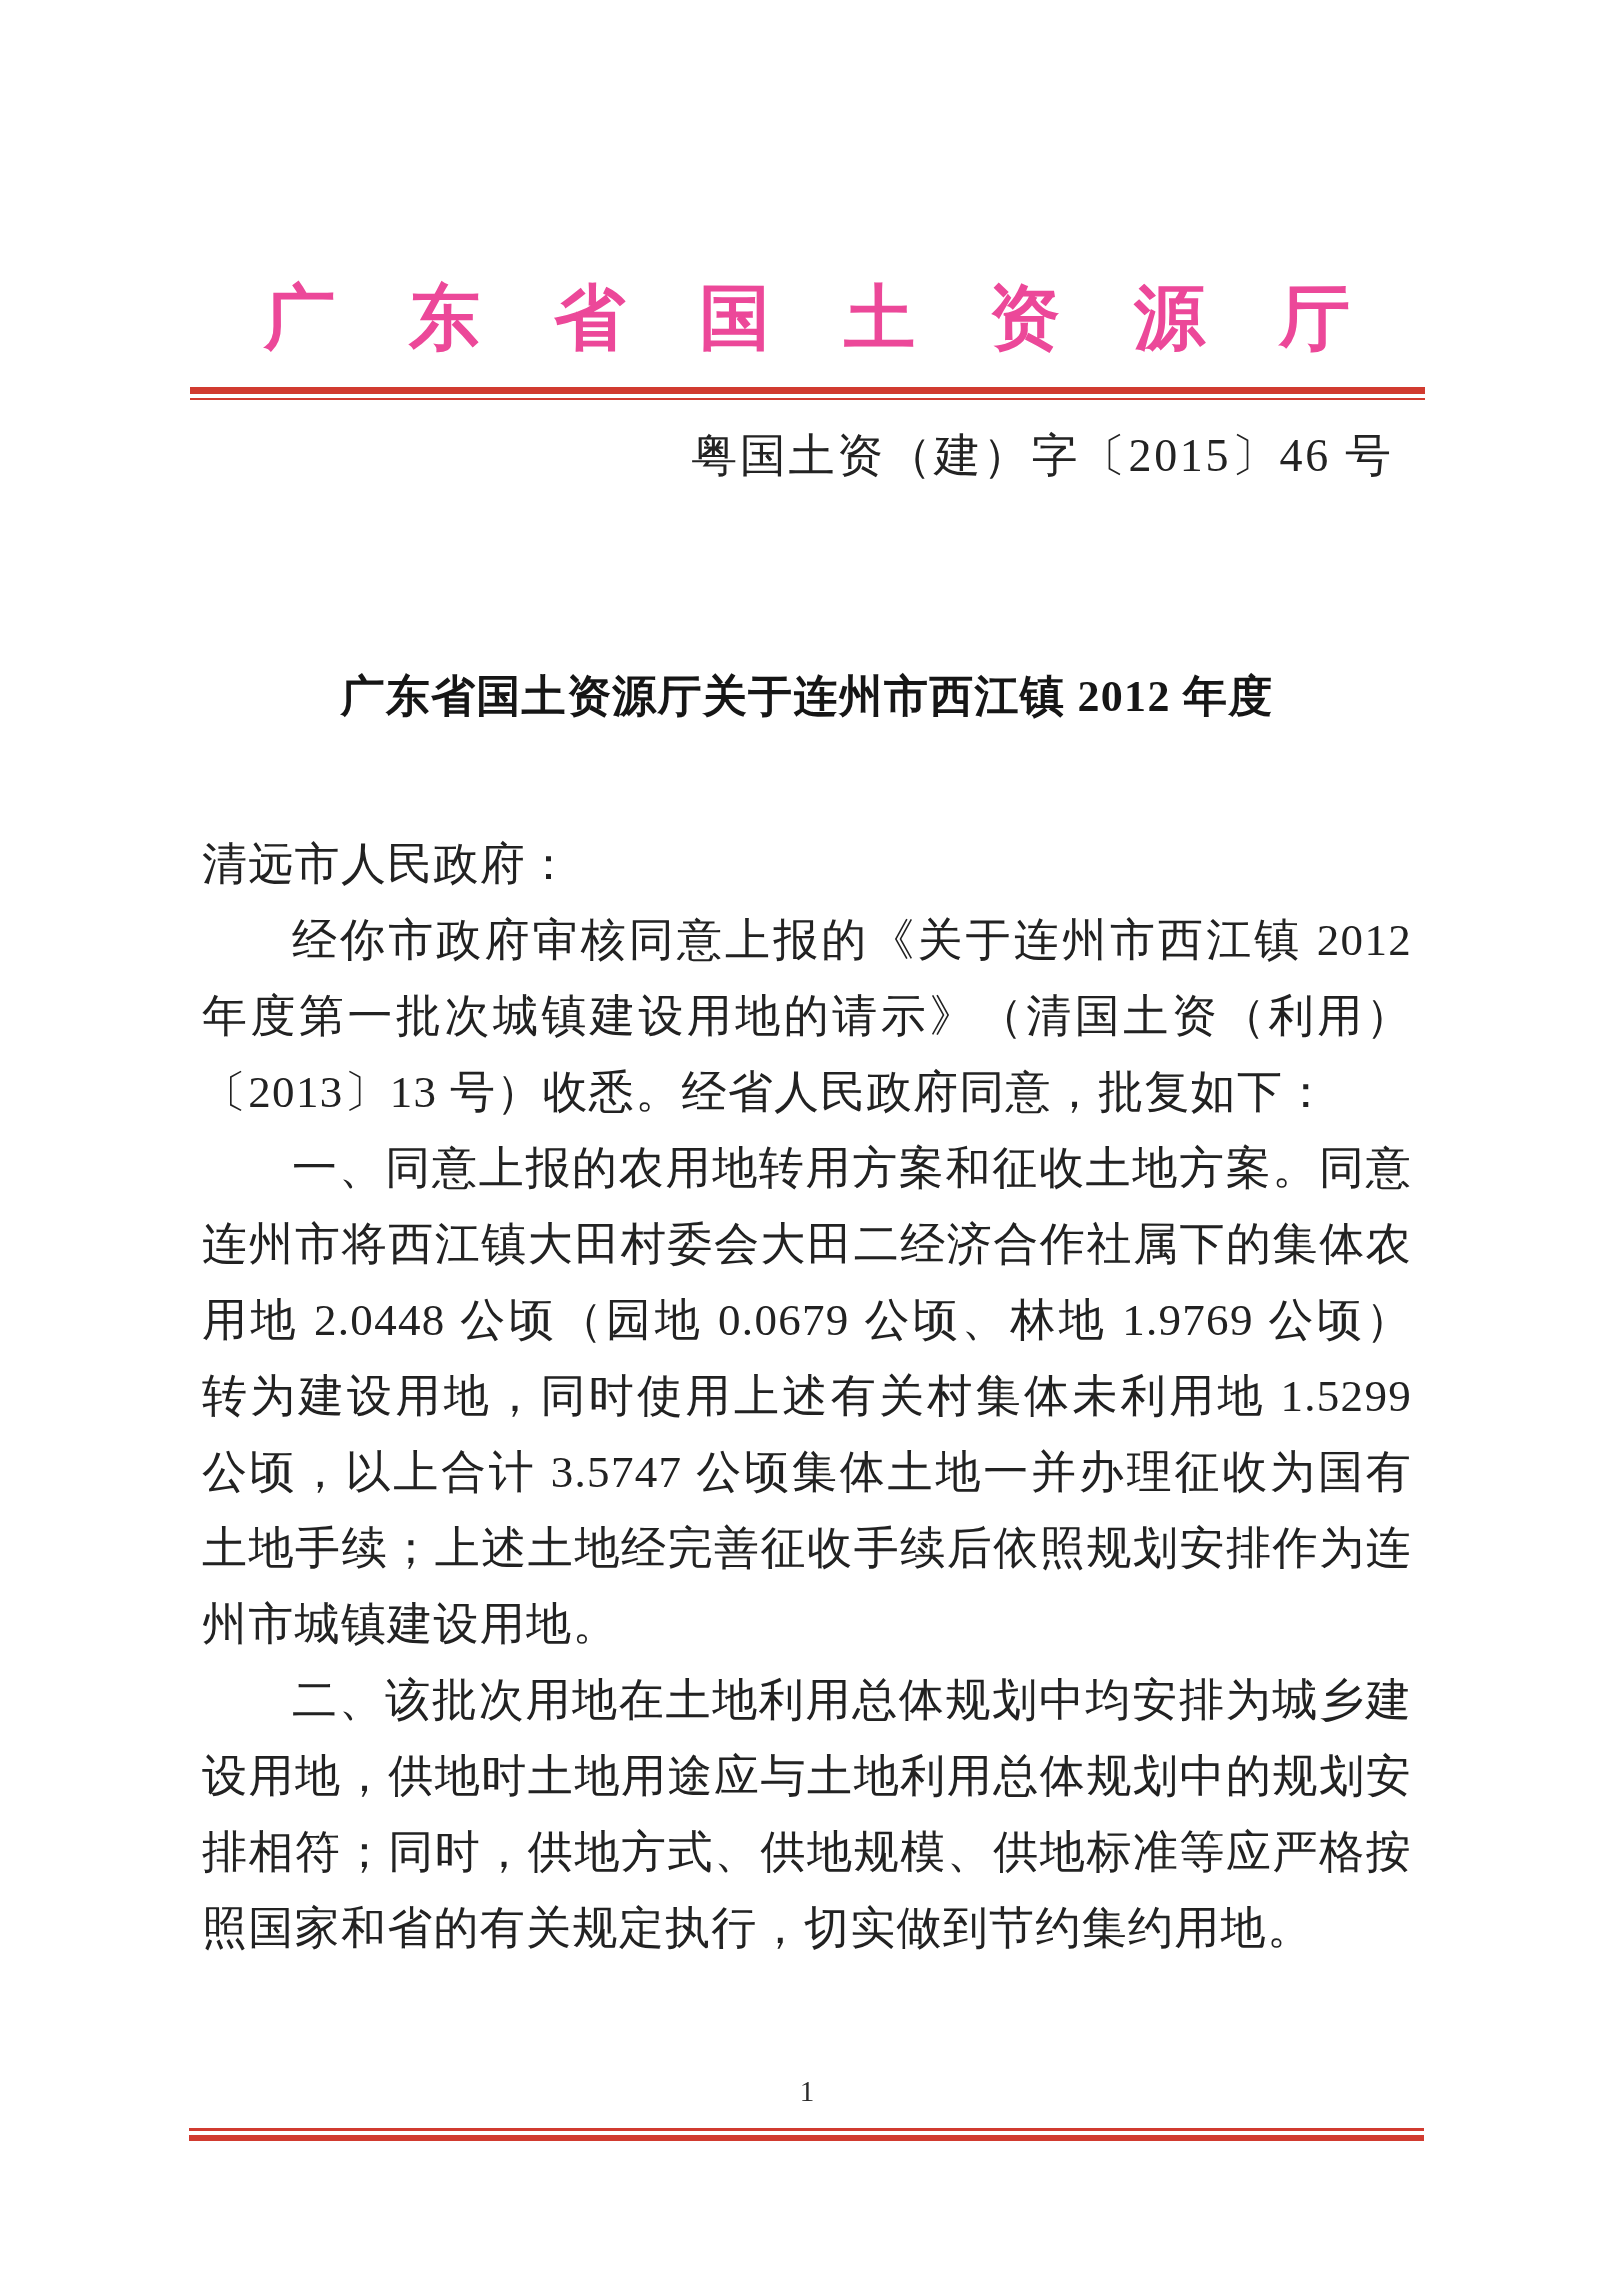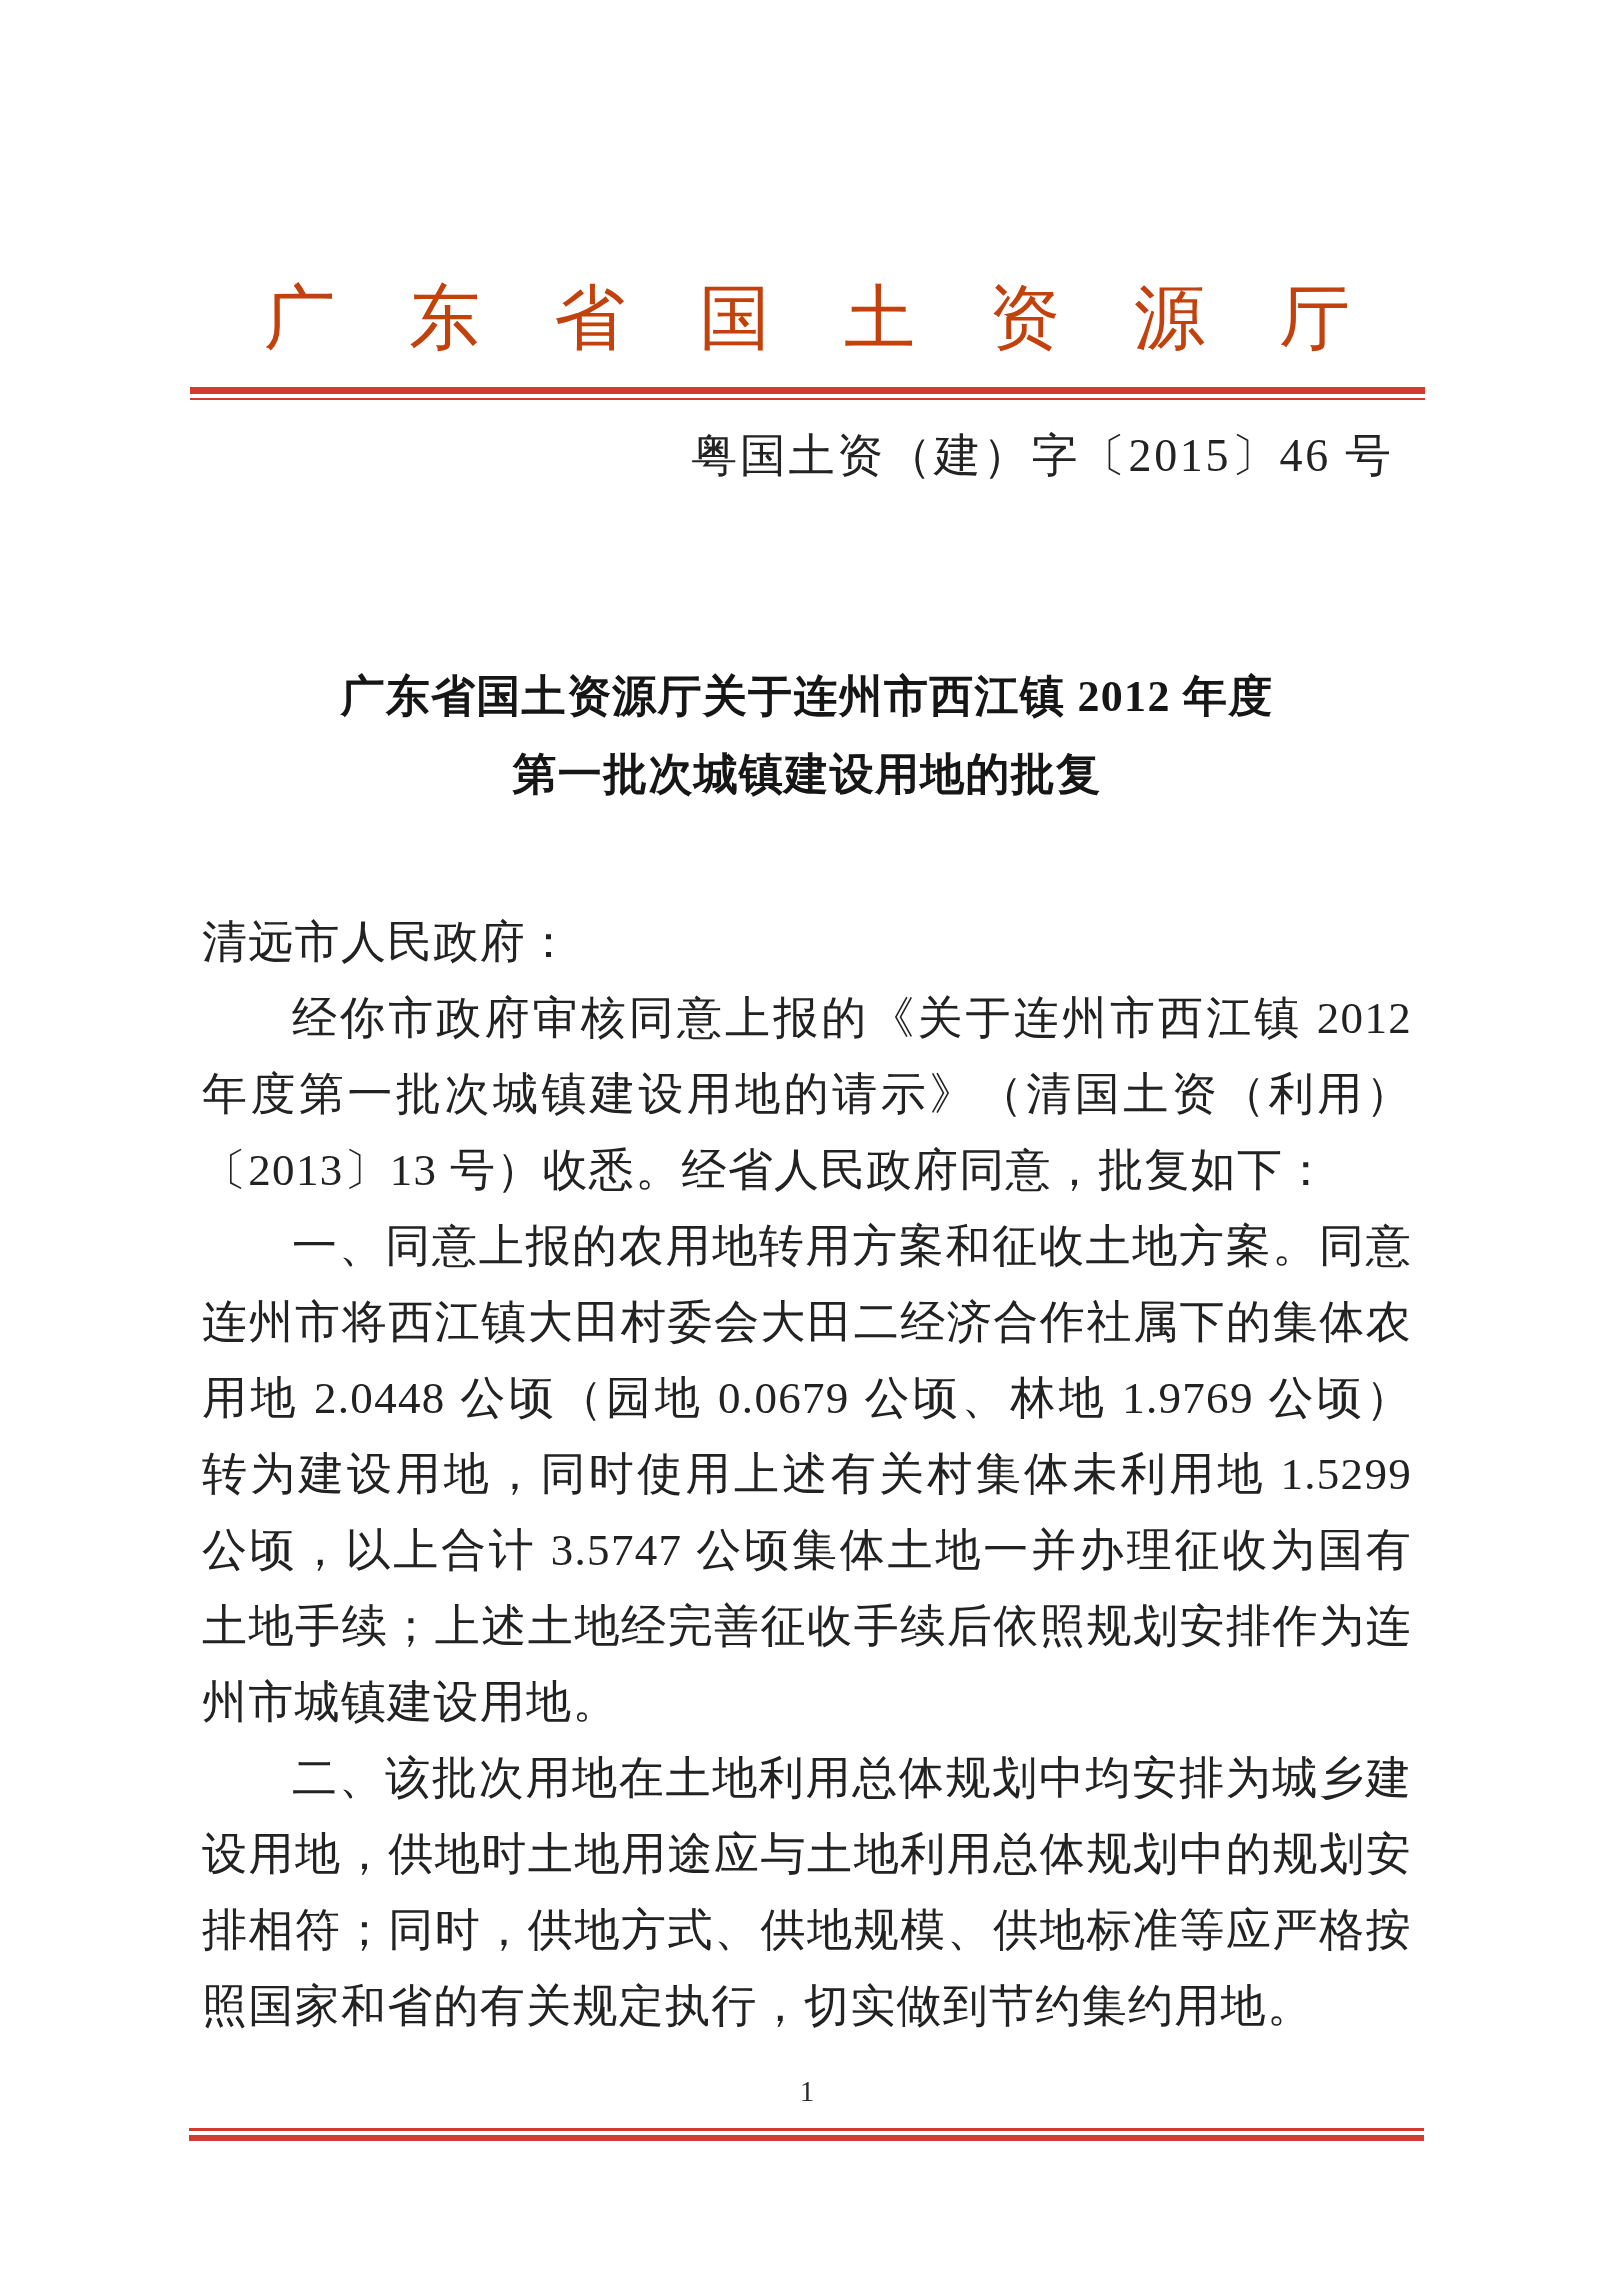--- a/index.html
+++ b/index.html
@@ -18,22 +18,22 @@
   }
   
   .letterhead {
     padding-top: 283px;
     text-align: center;
     line-height: 1.0;
   }
   .letterhead .agency {
     display: inline-block;
     font-size: 71px;
-    font-weight: normal;
-    color: #c2410c;
+    font-weight: bold;
+    color: #ec4899;
     letter-spacing: 74px;
     margin-right: -74px; 
     white-space: nowrap;
   }
   
   .rule {
     width: 1235px;
     margin: 0 auto;
   }
   .rule-header { margin-top: 33px; }
@@ -104,21 +104,20 @@
 
   <div class="rule rule-header">
     <div class="thick"></div>
     <div class="thin"></div>
   </div>
 
   <div class="doc-number">粤国土资（建）字〔2015〕46 号</div>
 
   <div class="doc-title">
     <div>广东省国土资源厅关于连州市西江镇 2012 年度</div>
-    <div>第一批次城镇建设用地的批复</div>
   </div>
 
   <div class="body-text">
     <p>清远市人民政府：</p>
     <p class="indent">经你市政府审核同意上报的《关于连州市西江镇 2012 年度第一批次城镇建设用地的请示》（清国土资（利用）〔2013〕13 号）收悉。经省人民政府同意，批复如下：</p>
     <p class="indent">一、同意上报的农用地转用方案和征收土地方案。同意连州市将西江镇大田村委会大田二经济合作社属下的集体农用地 2.0448 公顷（园地 0.0679 公顷、林地 1.9769 公顷）转为建设用地，同时使用上述有关村集体未利用地 1.5299 公顷，以上合计 3.5747 公顷集体土地一并办理征收为国有土地手续；上述土地经完善征收手续后依照规划安排作为连州市城镇建设用地。</p>
     <p class="indent">二、该批次用地在土地利用总体规划中均安排为城乡建设用地，供地时土地用途应与土地利用总体规划中的规划安排相符；同时，供地方式、供地规模、供地标准等应严格按照国家和省的有关规定执行，切实做到节约集约用地。</p>
   </div>
 
   <div class="page-number">1</div>

